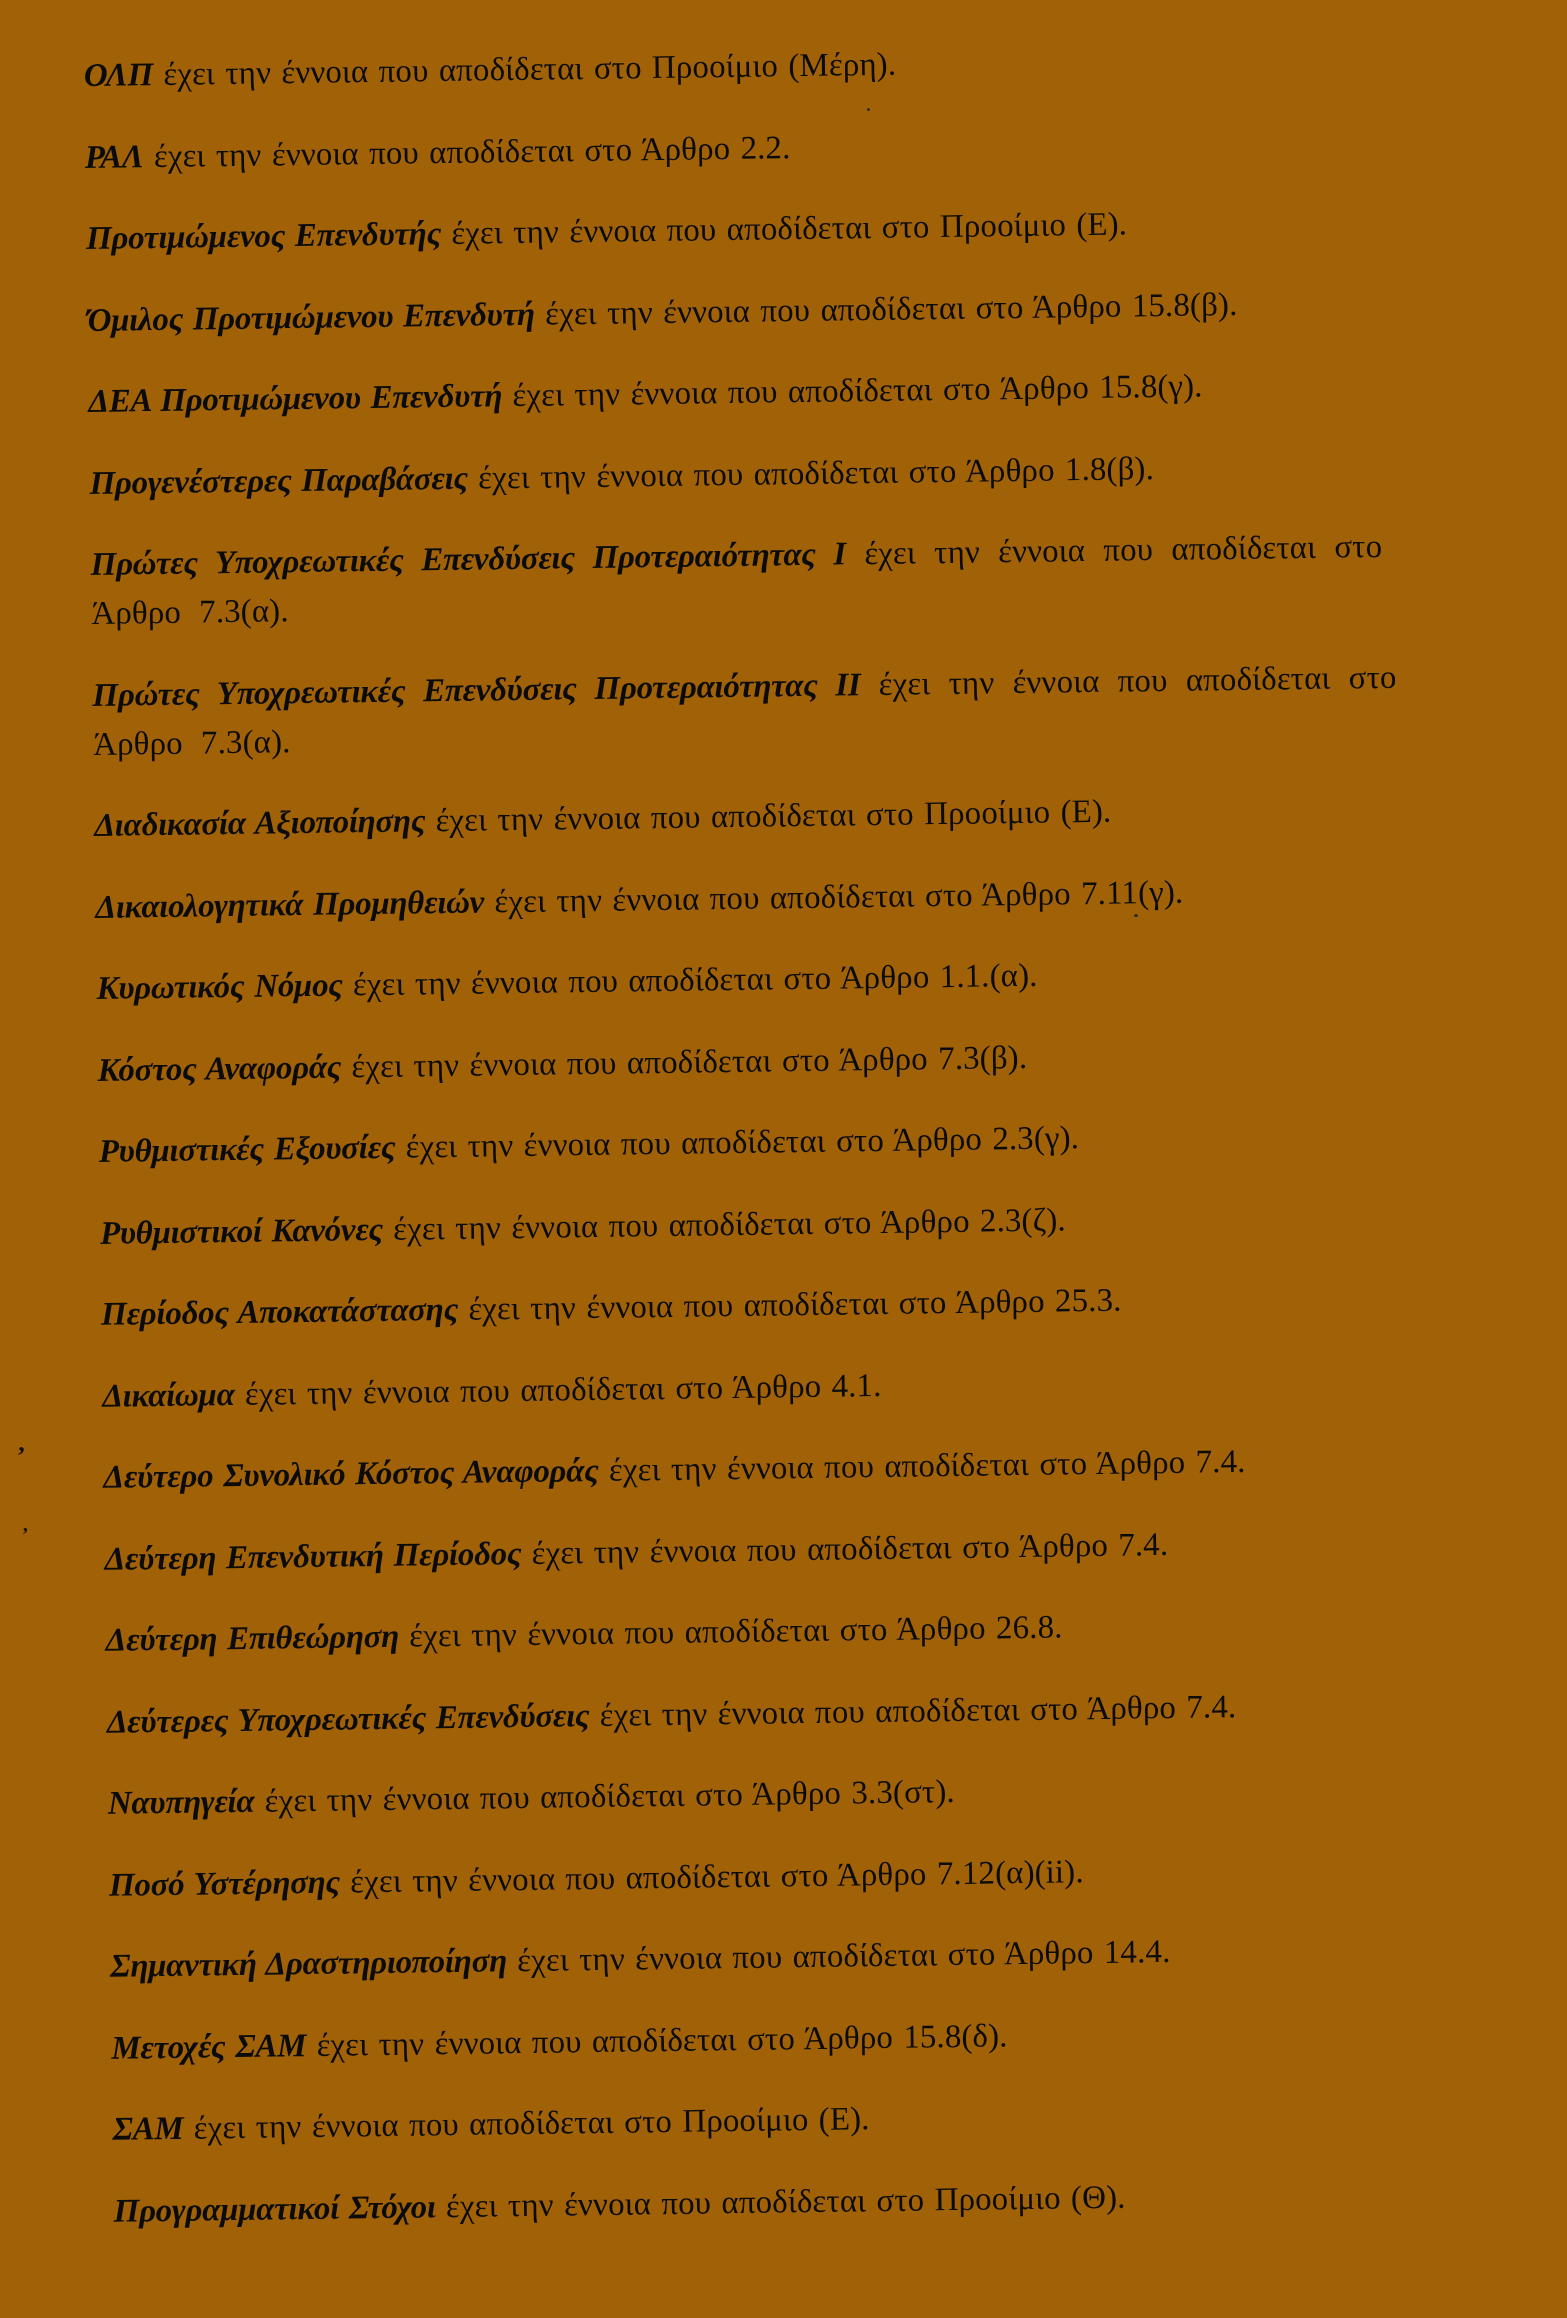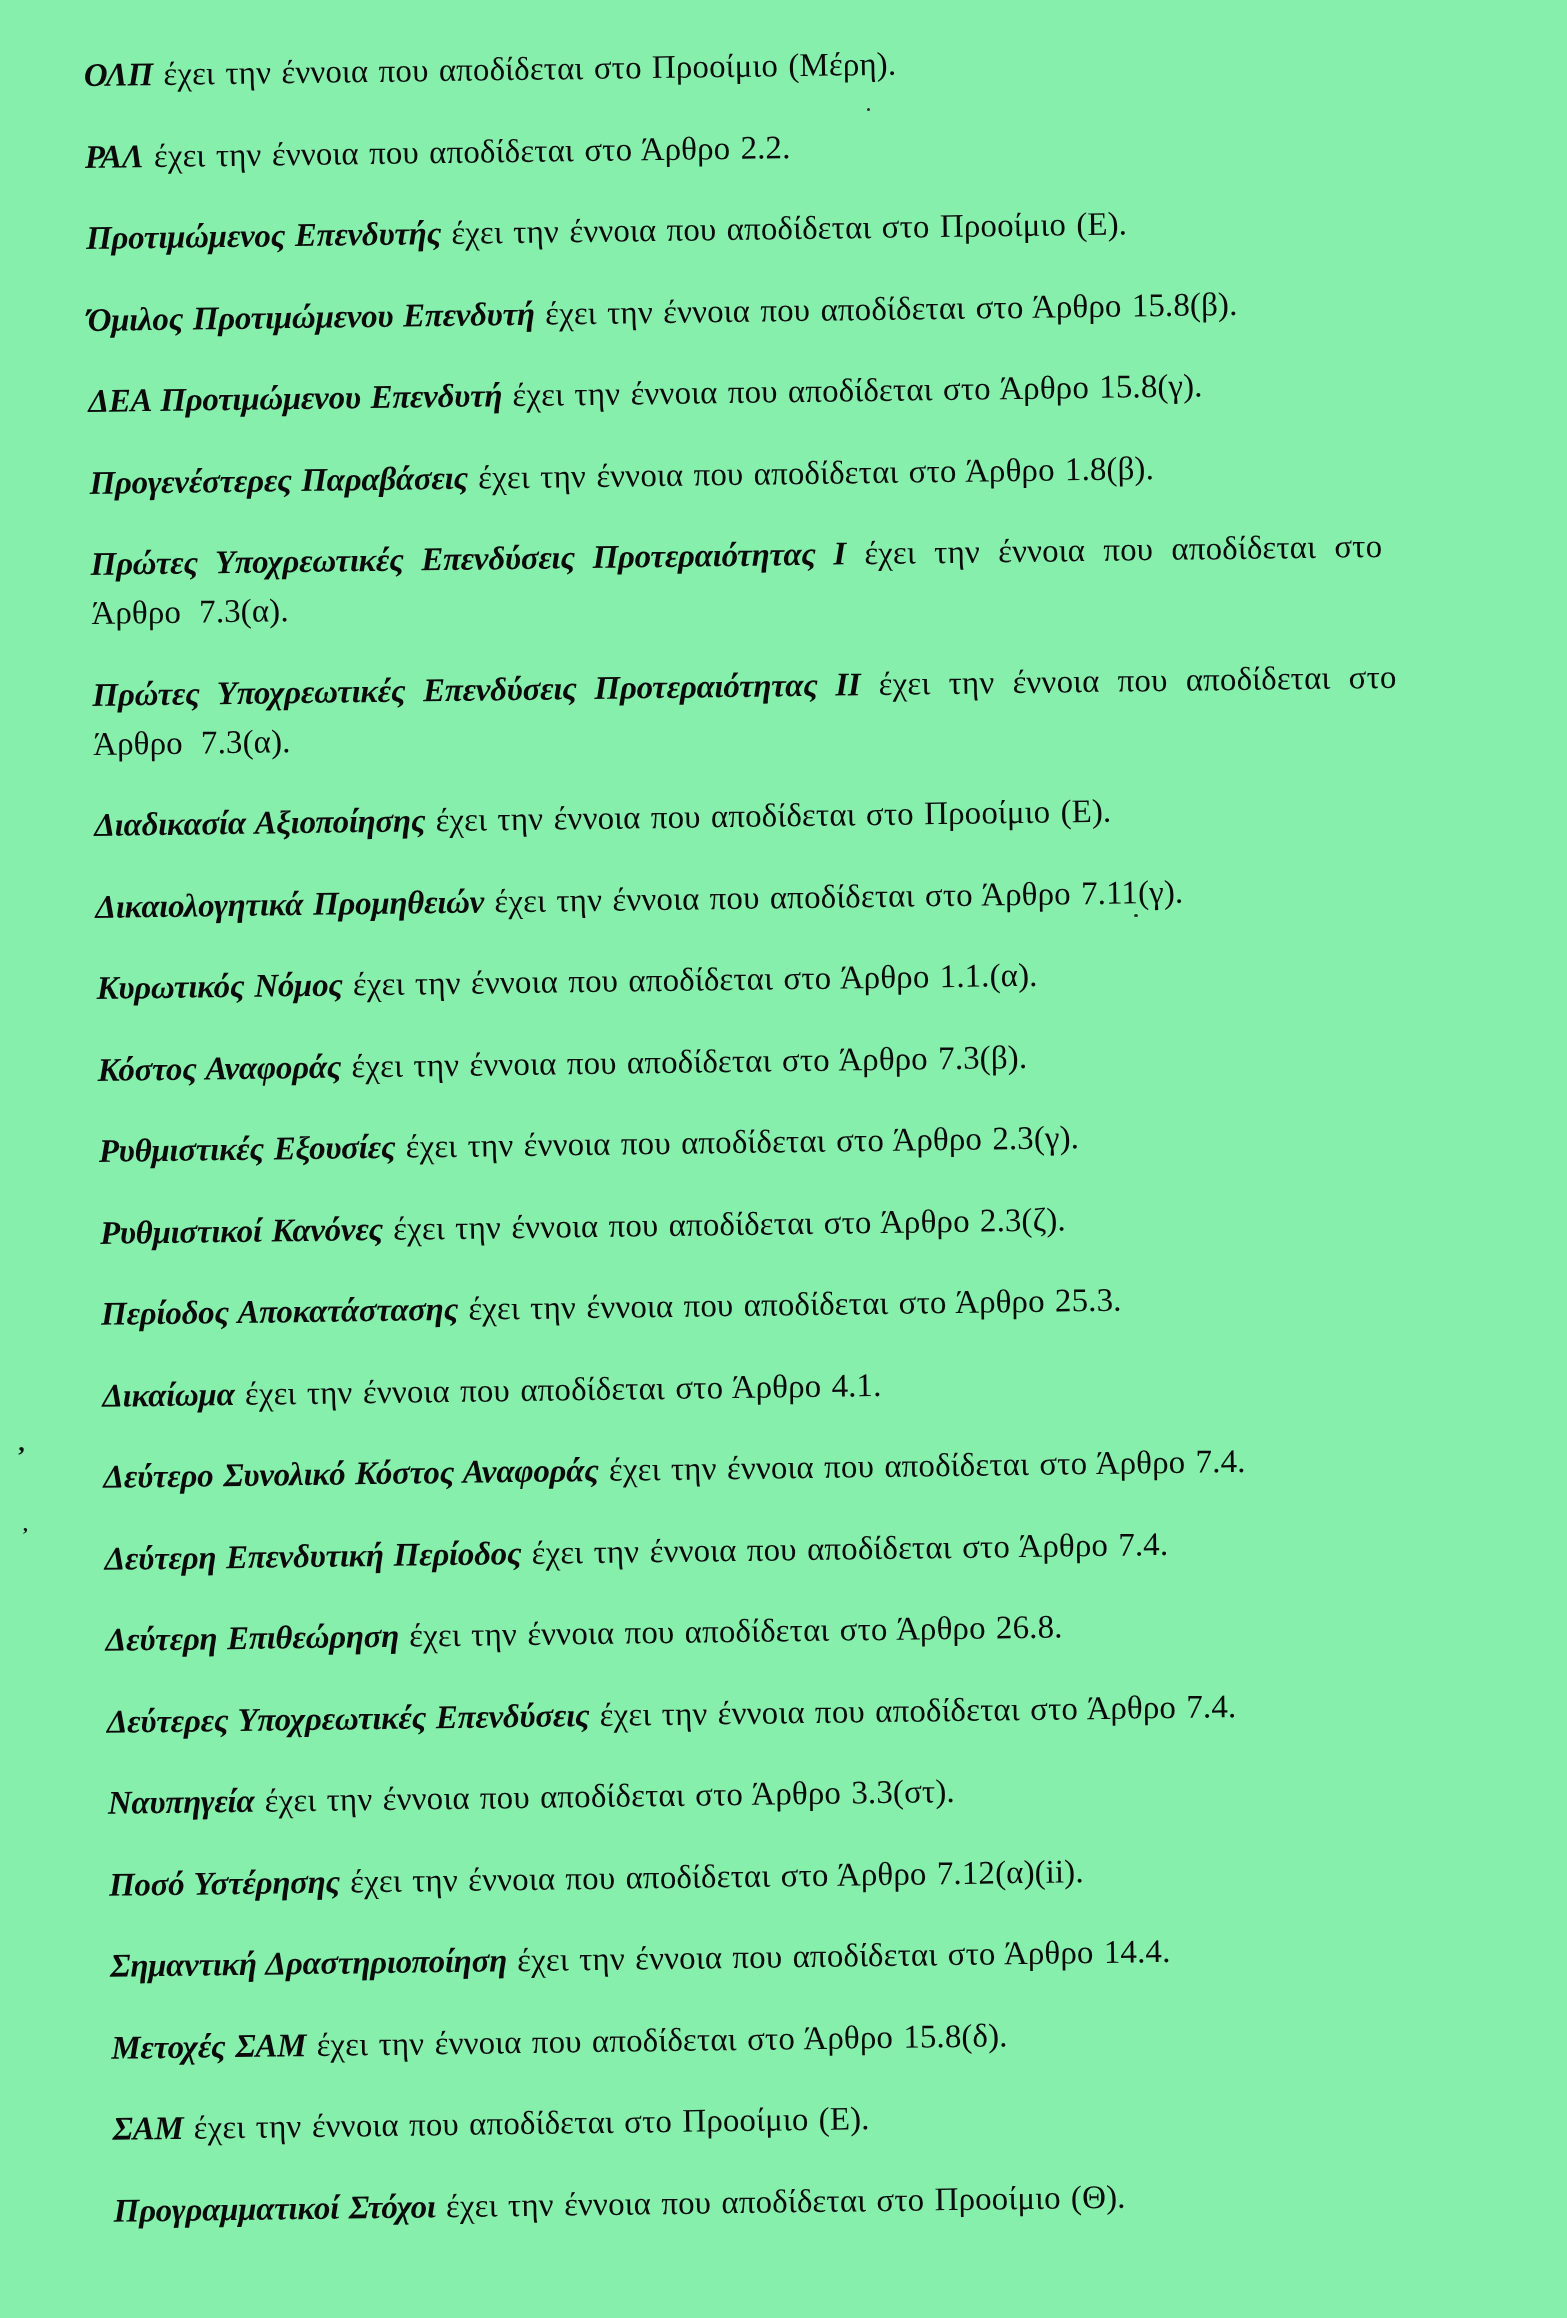--- a/index.html
+++ b/index.html
@@ -4,21 +4,21 @@
 <style>
   html, body {
     margin: 0;
     padding: 0;
     background: #ffffff;
   }
   .page {
     position: relative;
     width: 1567px;
     height: 2319px;
-    background: #86efac;
+    background: #a16207;
     overflow: hidden;
     font-family: "Liberation Serif", "DejaVu Serif", serif;
     color: #0b0b0b;
   }
   .content {
     position: absolute;
     left: 83px;
     top: 17px;
     width: 1415px;
     transform: rotate(-0.8deg);

